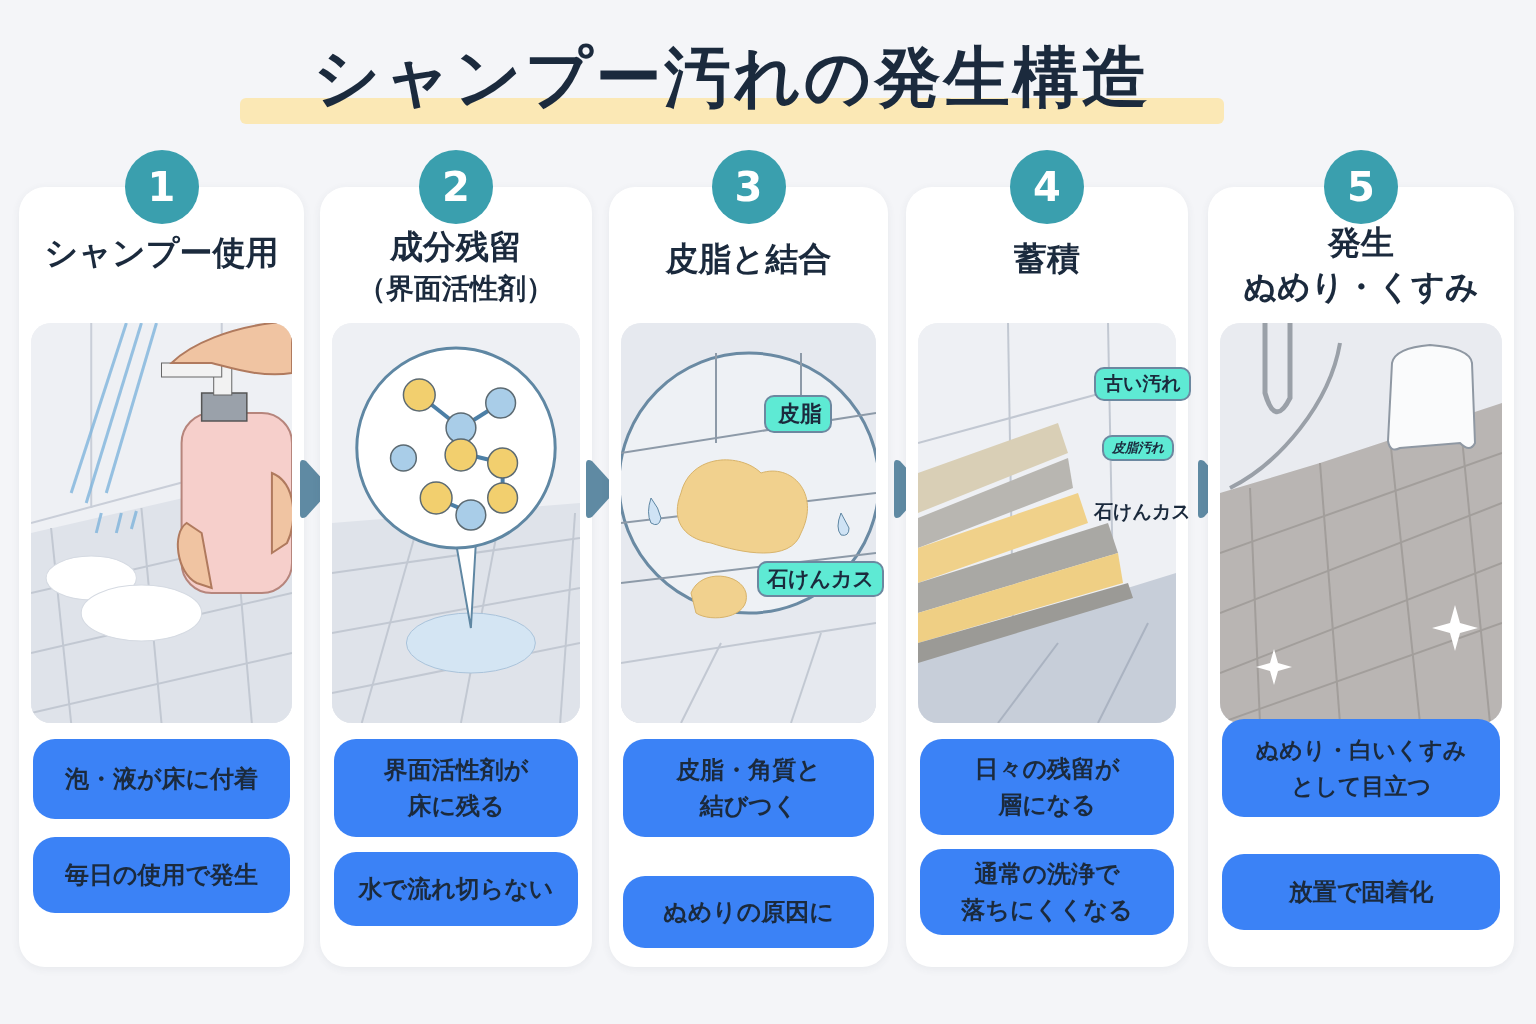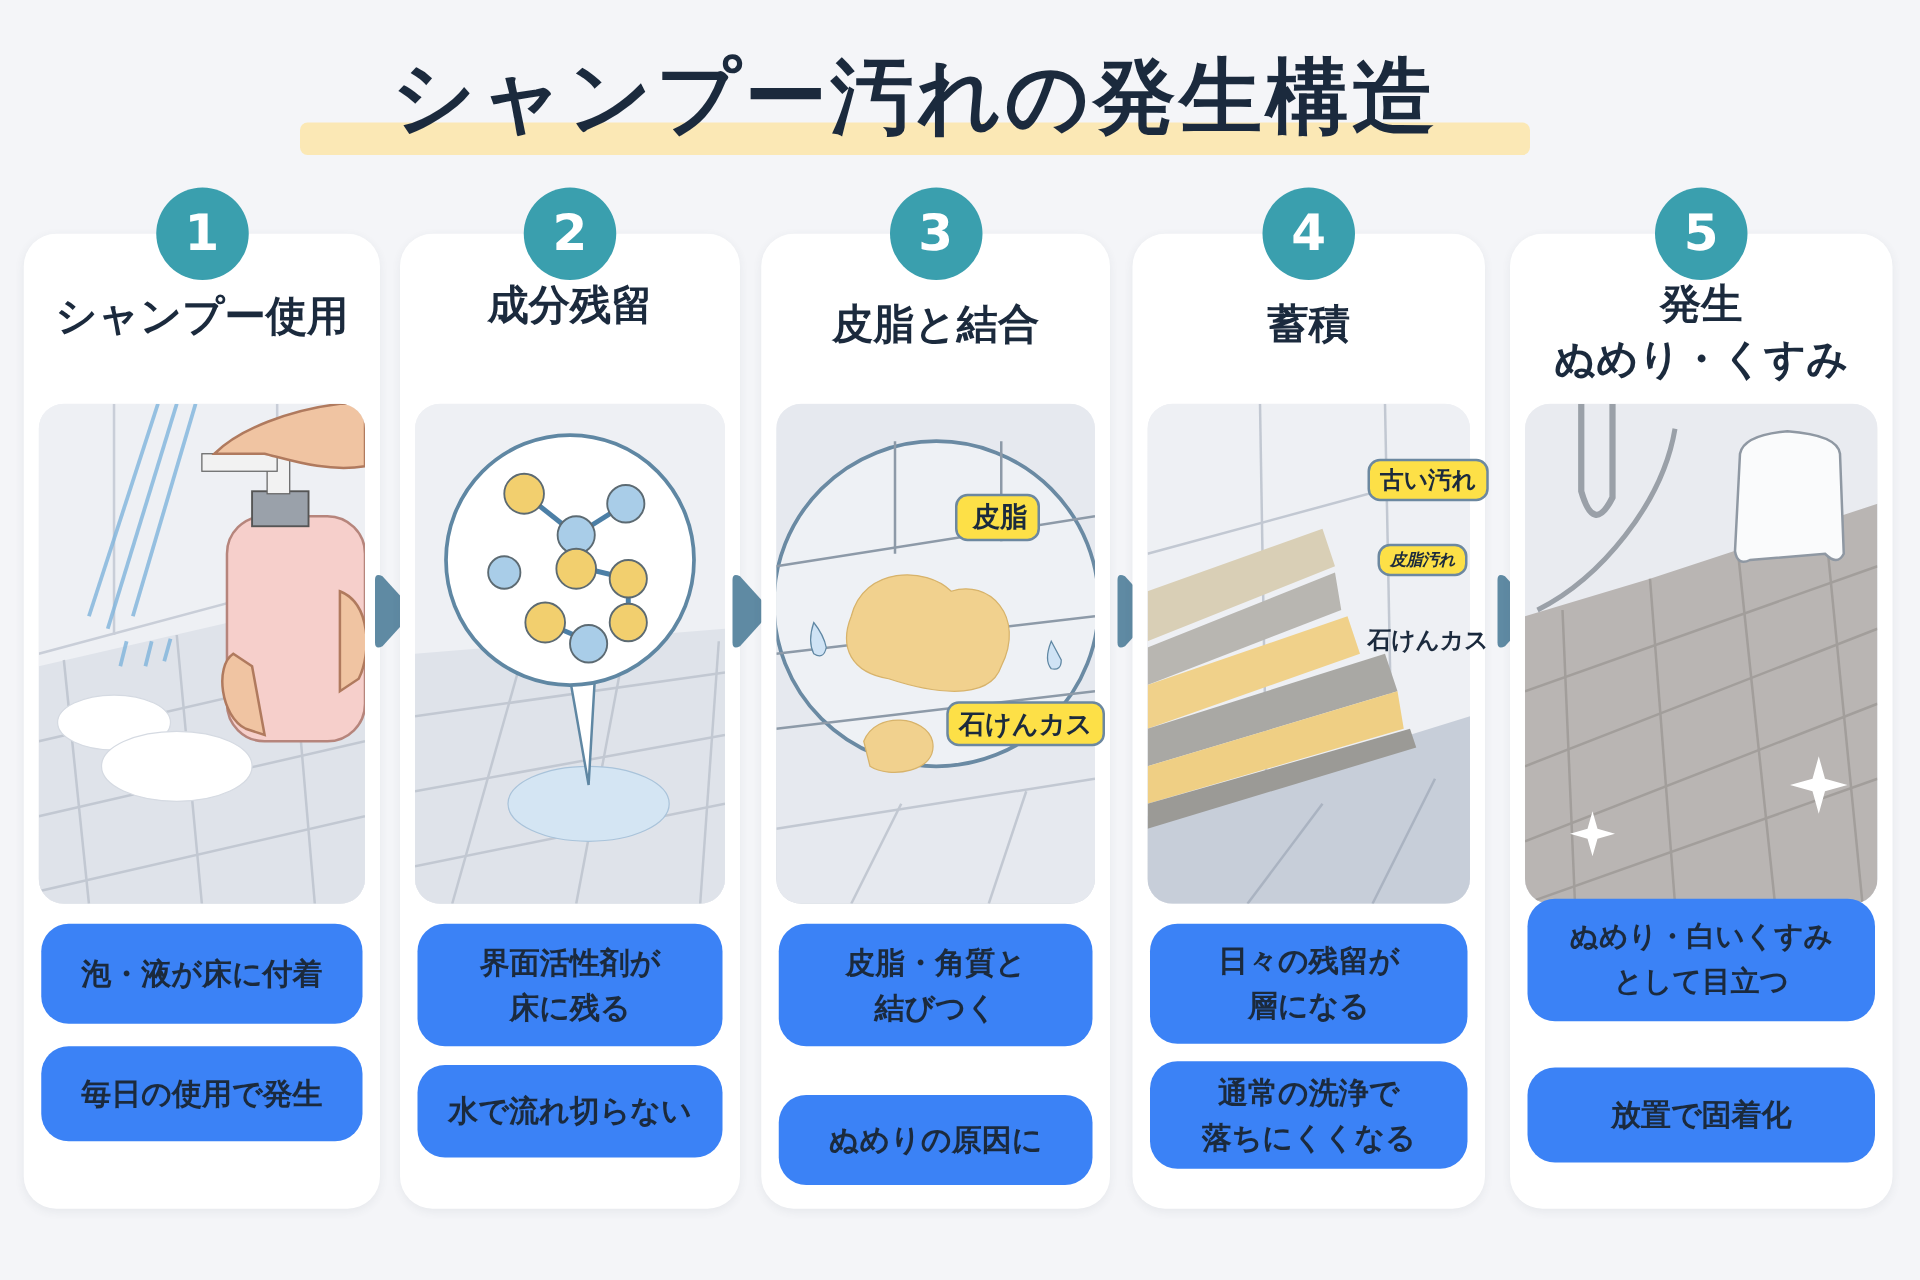--- a/index.html
+++ b/index.html
@@ -50,21 +50,21 @@
     background: #3b82f6; border-radius: 22px;
     display: flex; align-items: center; justify-content: center;
     text-align: center; font-weight: bold; font-size: 24px; line-height: 36px;
     color: #1b2a3d; white-space: pre-line;
   }
   .arrow {
     position: absolute; top: 458px; width: 34px; height: 62px;
   }
   .arrow svg { width: 100%; height: 100%; }
   .label-box {
-    position: absolute; background: #fde047; border: 2px solid #6c88a0;
+    position: absolute; background: #5eead4; border: 2px solid #6c88a0;
     border-radius: 10px; font-weight: bold; color: #1b2a3d;
     padding: 2px 8px; white-space: nowrap;
   }
 </style>
 </head>
 <body>
 
 <div class="title-wrap">
   <div class="title-highlight"></div>
   <div class="title">シャンプー汚れの発生構造</div>
@@ -116,22 +116,23 @@
 </div>
 
 <div class="arrow" style="left:296px;">
   <svg viewBox="0 0 34 62">
       <path d="M4 6 Q4 0 10 3 L30 25 Q34 31 30 37 L10 59 Q4 62 4 56 Z" fill="#5f8aa3"></path>
     </svg>
 </div>
 
 <div class="step" style="left:320px; width:272px;">
   <div class="badge">2</div>
-  <div class="step-title" style="top:38px;font-family:Liberation Mono, monospace;">
+  <div class="step-title" style="top:38px;">
     <span>成分残留</span>
+    <span class="sub">（界面活性剤）</span>
   </div>
   <div class="illus">
     <svg viewBox="0 0 250 400" preserveAspectRatio="none">
       <rect width="250" height="400" fill="#eef0f4"></rect>
       <polygon points="0,200 250,180 250,400 0,400" fill="#dfe3ea"></polygon>
       <g stroke="#c2c8d2" stroke-width="2">
         <line x1="0" y1="250" x2="250" y2="215"></line>
         <line x1="0" y1="310" x2="250" y2="265"></line>
         <line x1="0" y1="370" x2="250" y2="320"></line>
         <line x1="30" y1="400" x2="90" y2="190"></line>

